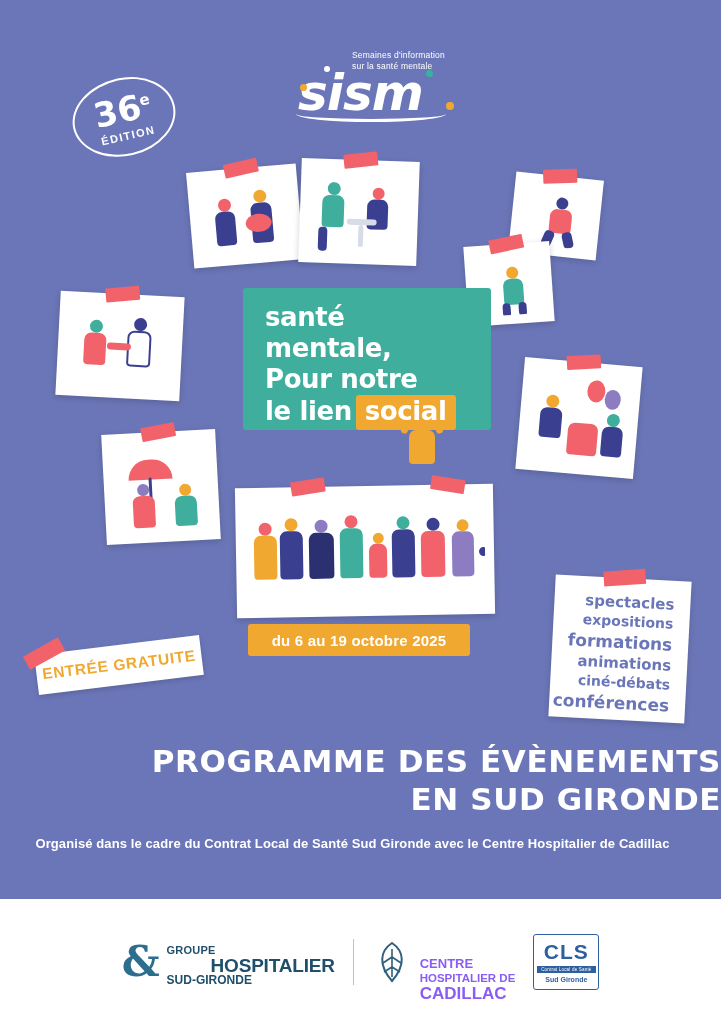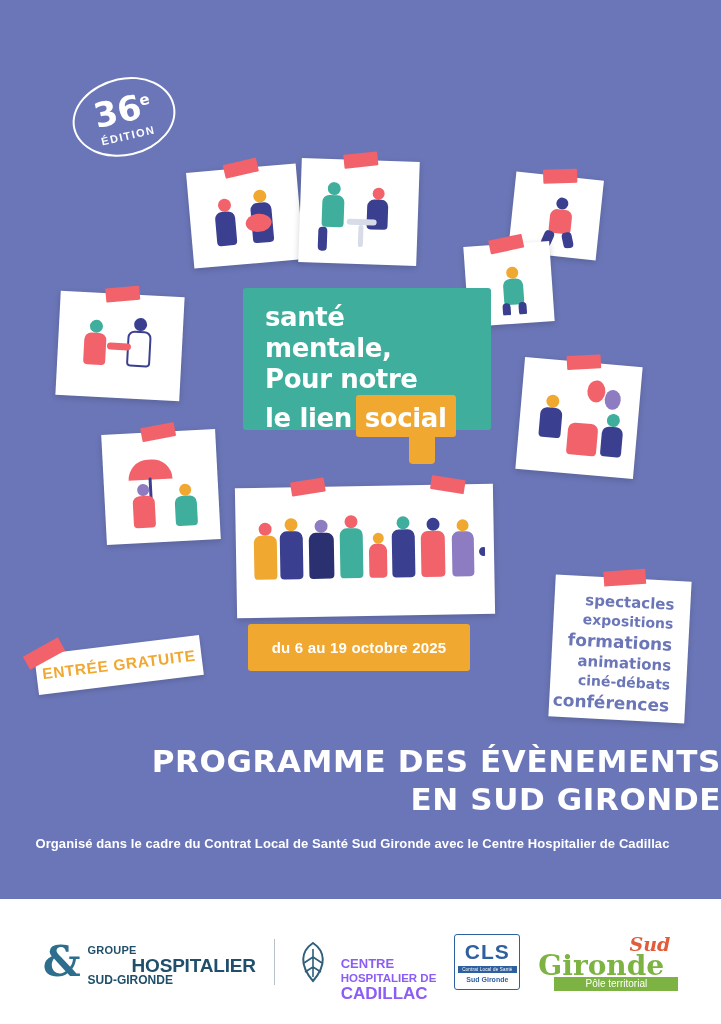--- a/index.html
+++ b/index.html
@@ -125,30 +125,30 @@
     font-size: 26px;
     font-weight: 700;
     line-height: 31px;
     font-family: "DejaVu Sans", sans-serif;
     letter-spacing: -.4px;
   }
   .social-chip {
     display: inline-block;
     background: #f0a830;
     color: #ffffff;
-    padding: 8px 9px 3px;
+    padding: 1px 9px 3px;
     border-radius: 3px;
     margin-left: 4px;
   }
 
   
   .date-pill {
     position: absolute;
     left: 248px; top: 624px;
-    width: 222px; height: 47px;
+    width: 222px; height: 32px;
     background: #f0a830;
     border-radius: 3px;
     color: #ffffff;
     font-size: 15px;
     font-weight: 700;
     display: flex; align-items: center; justify-content: center;
     letter-spacing: .2px;
   }
 
   
@@ -288,20 +288,32 @@
     background: #7cb342; color: #ffffff;
     font-size: 10px; text-align: center;
     padding: 1px 0 2px;
   }
 </style>
 </head>
 <body>
 
 <div class="poster">
 
+  <div class="sism-logo">
+    <div class="sism-tag">
+      <div>Semaines d'information</div>
+      <div>sur la santé mentale</div>
+    </div>
+    <div class="sism-word">sism</div>
+    <span class="sism-dot dot-a"></span>
+    <span class="sism-dot dot-b"></span>
+    <span class="sism-dot dot-c"></span>
+    <span class="sism-dot dot-d"></span>
+    <span class="sism-swoosh"></span>
+  </div>
 
   <div class="badge-edition">
     <div class="ring"></div>
     <div class="badge-num">
       <span>36</span><sup>e</sup>
     </div>
     <div class="badge-sub">ÉDITION</div>
   </div>
 
   <div class="card" style="left:190px; top:168px; width:110px; height:96px; transform:rotate(-5deg);">
@@ -474,21 +486,16 @@
         <div class="c3">CADILLAC</div>
       </span>
     </div>
 
     <div class="logo-cls">
       <div class="big">CLS</div>
       <div class="bar">Contrat Local de Santé</div>
       <div class="small">Sud Gironde</div>
     </div>
 
-    <div class="logo-sg">
-      <div class="sud">Sud</div>
-      <div class="gironde">Gironde</div>
-      <div class="pole">Pôle territorial</div>
-    </div>
 
   </div>
 
 </div>
 
 </body></html>

